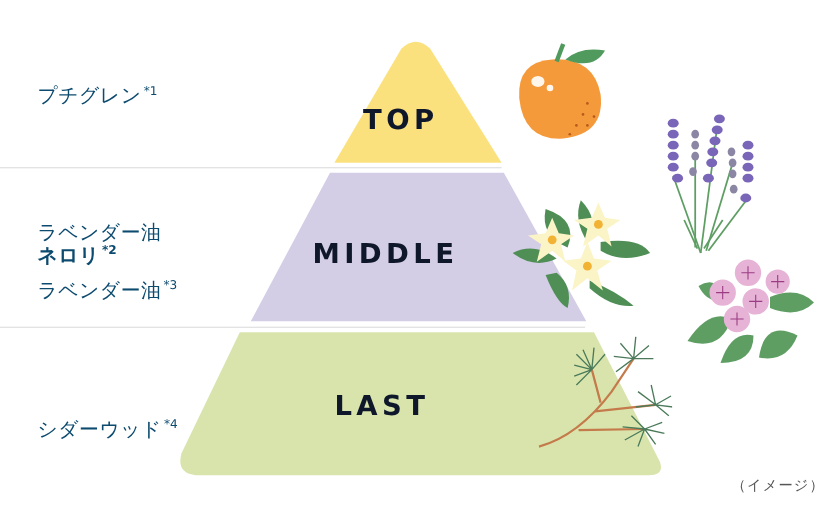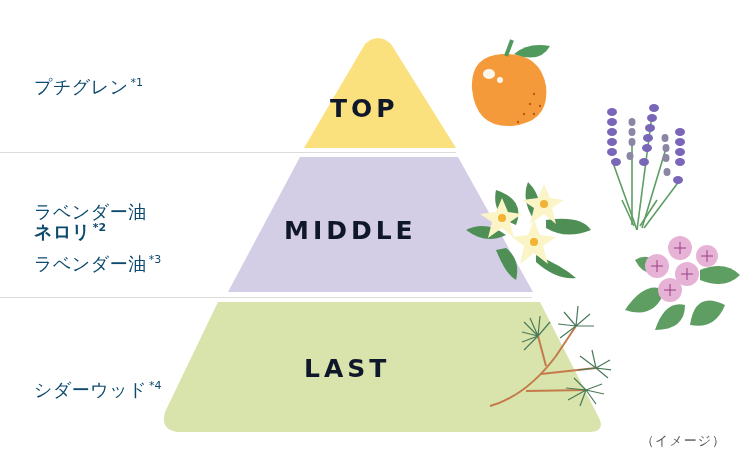--- a/index.html
+++ b/index.html
@@ -3,21 +3,21 @@
 <meta charset="utf-8">
 <style>
   html, body { margin: 0; padding: 0; background: #ffffff; }
   body { width: 750px; height: 460px; position: relative; overflow: hidden;
          font-family: "DejaVu Sans", "Liberation Sans", sans-serif; color: #2b2b33; }
   .divider { position: absolute; height: 1px; background: #dcdcdc; left: 0; }
   .note-label { position: absolute; left: 34px; font-size: 18px; line-height: 30px; color: #0c4a6e; letter-spacing: 0.5px; white-space: nowrap; }
   .note-label .sup { font-size: 11px; vertical-align: super; margin-left: 2px; letter-spacing: 0; }
   .tier-svg { position: absolute; left: 0; top: 0; }
   .tier-title { position: absolute; font-family: "DejaVu Sans", "Liberation Sans", sans-serif; font-weight: bold; font-size: 25px; letter-spacing: 4px; color: #0f172a; text-align: left; }
-  .caption { position: absolute; right: 24px; bottom: 10px; font-size: 13px; color: #555; letter-spacing: 1px; }
+  .caption { position: absolute; right: 0; bottom: 10px; font-size: 13px; color: #555; letter-spacing: 1px; }
   .illus { position: absolute; }
 </style>
 </head>
 <body>
 
 <div class="divider" style="top:152px; width:456px;"></div>
 <div class="divider" style="top:297px; width:532px;"></div>
 
 <svg class="tier-svg" width="750" height="460">
   <path d="M365 44 Q378 32 391 44 L456 148 L304 148 Z" fill="#fbe17e"></path>

